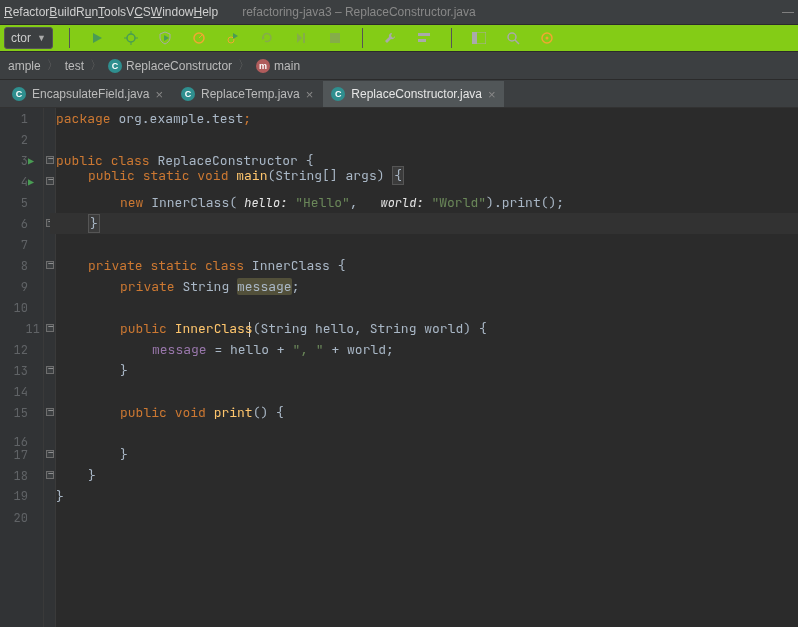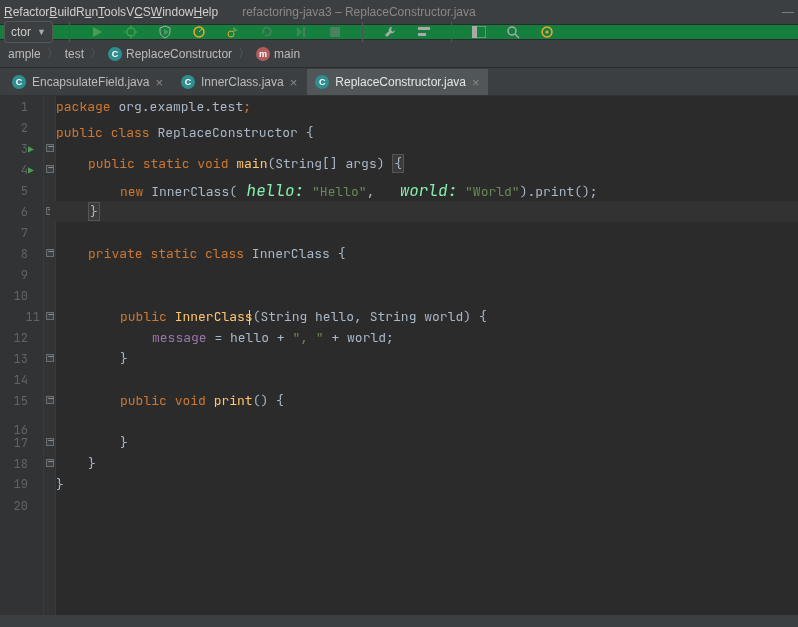--- a/index.html
+++ b/index.html
@@ -10,21 +10,21 @@
     font-size:12px; overflow:hidden;
   }
   
   .menubar { height:24px; background:#3c3f41; display:flex; align-items:center; padding:0 4px; gap:0; color:#cfcfcf; }
   .menubar .mitem { cursor:default; }
   .menubar .mitem u { text-decoration:underline; }
   .menubar .title { margin-left:24px; color:#888; }
   .menubar .spacer { flex:1; }
   .menubar .min { color:#888; }
   
-  .toolbar { height:16px; background:#15803d; border-top:1px solid #2b2b2b; border-bottom:1px solid #2b2b2b; display:flex; align-items:center; padding:0 4px; gap:12px; }
+  .toolbar { height:28px; background:#84cc16; border-top:1px solid #2b2b2b; border-bottom:1px solid #2b2b2b; display:flex; align-items:center; padding:0 4px; gap:12px; }
   .tbtn { width:22px; height:22px; display:flex; align-items:center; justify-content:center; color:#aaa; }
   .tbtn svg { display:block; }
   .sep { width:1px; height:20px; background:#555; margin:0 4px; }
   .runcfg { height:22px; display:flex; align-items:center; padding:0 6px; color:#ccc; background:#3c3f41; border:1px solid #555; border-radius:3px; font-size:12px; }
   .runcfg .caret { margin-left:6px; font-size:9px; color:#aaa; }
   
   .navbar { height:28px; background:#3c3f41; border-bottom:1px solid #2b2b2b; display:flex; align-items:center; padding:0 4px; gap:2px; color:#bbb; }
   .crumb { display:flex; align-items:center; gap:4px; padding:0 4px; }
   .chev { color:#666; font-size:12px; }
   .cic { width:14px; height:14px; border-radius:50%; display:inline-flex; align-items:center; justify-content:center; font-size:9px; font-weight:bold; color:#fff; }
@@ -42,21 +42,21 @@
   .gutter .gl { position:absolute; width:44px; height:21px; display:flex; align-items:center; justify-content:flex-end; padding-right:16px; }
   .gutter .tri { position:absolute; left:28px; color:#499c54; font-size:10px; }
   .foldcol { width:12px; background:#313335; position:relative; border-right:1px solid #3a3a3a; }
   .fold { position:absolute; left:2px; width:8px; height:8px; border:1px solid #6e6e6e; background:#3c3f41; }
   .fold::after { content:"−"; position:absolute; top:-4px; left:1px; font-size:10px; color:#aaa; }
   .code { flex:1; background:#2b2b2b; font-family:"JetBrains Mono","Consolas",monospace; font-size:13px; line-height:21px; position:relative; padding-left:6px; color:#a9b7c6; }
   .code .ln { position:absolute; height:21px; white-space:pre; }
   .code .hl-line { position:absolute; left:-6px; right:0; height:21px; background:#323232; }
   .kw { color:#cc7832; }
   .str { color:#6a8759; }
-  .param { color:#86efac; font-style:italic; font-size:16px; }
+  .param { color:#e5e5e5; font-style:italic; font-size:12px; }
   .argn { color:#a9b7c6; }
   .field { color:#9876aa; }
   .warn { background:#52503a; border-radius:2px; }
   .hlbox { border:1px solid #555; background:#3b3b3b; padding:0 1px; }
   .iname { color:#ffc66d; }
   .ital { font-style:italic; color:#a9b7c6; }
   .cursor { position:absolute; width:1px; height:15px; background:#ccc; }
 </style>
 </head>
 <body>
@@ -183,21 +183,21 @@
 </div>
 
 <div class="tabs">
   <div class="tab">
     <span class="tic">C</span>
     <span>EncapsulateField.java</span>
     <span class="close">×</span>
   </div>
   <div class="tab">
     <span class="tic">C</span>
-    <span>InnerClass.java</span>
+    <span>ReplaceTemp.java</span>
     <span class="close">×</span>
   </div>
   <div class="tab active">
     <span class="tic">C</span>
     <span>ReplaceConstructor.java</span>
     <span class="close">×</span>
   </div>
 </div>
 
 <div class="editor">
@@ -233,25 +233,26 @@
       <div class="fold" style="top: 216px;"></div>
       <div class="fold" style="top: 258px;"></div>
       <div class="fold" style="top: 300px;"></div>
       <div class="fold" style="top: 342px;"></div>
       <div class="fold" style="top: 363px;"></div>
     </div>
   <div class="code" id="code">
     <div class="hl-line" style="top:105px"></div>
     <span class="cursor" style="top:214px;left:193px"></span>
   <div class="ln" style="top: 0px; left: 0px;"><span class="kw">package</span> org.example.test<span class="kw">;</span></div>
-      <div class="ln" style="top: 26px; left: 0px;"><span class="kw">public</span> <span class="kw">class</span> ReplaceConstructor {</div>
+      <div class="ln" style="top: 42px; left: 0px;"><span class="kw">public</span> <span class="kw">class</span> ReplaceConstructor {</div>
       <div class="ln" style="top: 57px; left: 32px;"><span class="kw">public</span> <span class="kw">static</span> <span class="kw">void</span> <span class="iname">main</span>(String[] <span class="argn">args</span>) <span class="hlbox">{</span></div>
       <div class="ln" style="top: 84px; left: 64px;"><span class="kw">new</span> InnerClass(<span class="param"> hello:</span> <span class="str">"Hello"</span>,  <span class="param"> world:</span> <span class="str">"World"</span>).print();</div>
       <div class="ln" style="top: 105px; left: 32px;"><span class="hlbox">}</span></div>
       <div class="ln" style="top: 147px; left: 32px;"><span class="kw">private</span> <span class="kw">static</span> <span class="kw">class</span> InnerClass {</div>
+      <div class="ln" style="top: 168px; left: 64px;"><span class="kw">private</span> String <span class="warn">message</span>;</div>
       <div class="ln" style="top: 210px; left: 64px;"><span class="kw">public</span> <span class="iname">InnerClass</span>(String <span class="argn">hello</span>, String <span class="argn">world</span>) {</div>
       <div class="ln" style="top: 231px; left: 96px;"><span class="field">message</span> = <span class="argn">hello</span> + <span class="str">", "</span> + <span class="argn">world</span>;</div>
       <div class="ln" style="top: 252px; left: 64px;">}</div>
       <div class="ln" style="top: 294px; left: 64px;"><span class="kw">public</span> <span class="kw">void</span> <span class="iname">print</span>() {</div>
       <div class="ln" style="top: 336px; left: 64px;">}</div>
       <div class="ln" style="top: 357px; left: 32px;">}</div>
       <div class="ln" style="top: 378px; left: 0px;">}</div>
     </div>
 </div>
 

